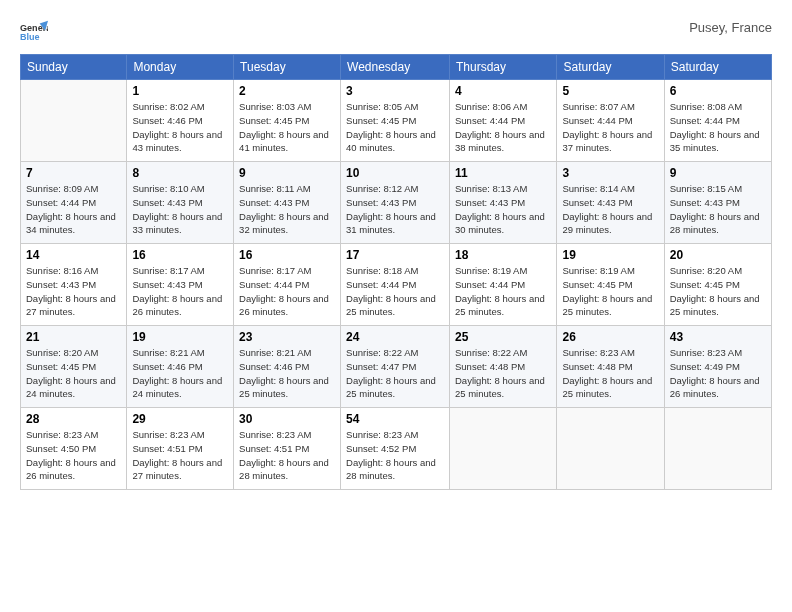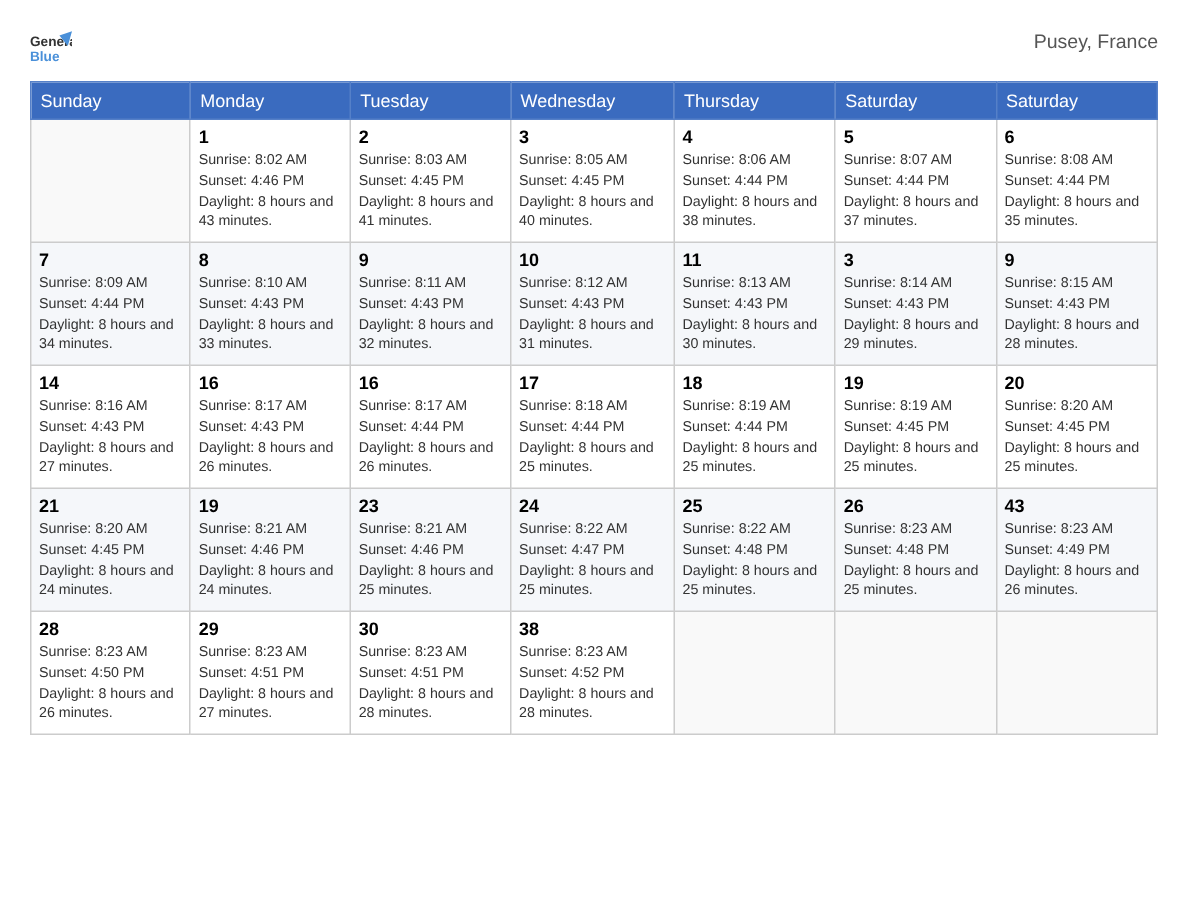--- a/index.html
+++ b/index.html
@@ -176,21 +176,21 @@
           <td><span class="day-number">43</span>
           <span class="day-info">Sunrise: 8:23 AM<br>Sunset: 4:49 PM<br>Daylight: 8 hours and 26 minutes.</span></td>
         </tr>
         <tr>
           <td><span class="day-number">28</span>
           <span class="day-info">Sunrise: 8:23 AM<br>Sunset: 4:50 PM<br>Daylight: 8 hours and 26 minutes.</span></td>
           <td><span class="day-number">29</span>
           <span class="day-info">Sunrise: 8:23 AM<br>Sunset: 4:51 PM<br>Daylight: 8 hours and 27 minutes.</span></td>
           <td><span class="day-number">30</span>
           <span class="day-info">Sunrise: 8:23 AM<br>Sunset: 4:51 PM<br>Daylight: 8 hours and 28 minutes.</span></td>
-          <td><span class="day-number">38</span>
+          <td><span class="day-number">54</span>
           <span class="day-info">Sunrise: 8:23 AM<br>Sunset: 4:52 PM<br>Daylight: 8 hours and 28 minutes.</span></td>
           <td class="empty-cell"></td>
           <td class="empty-cell"></td>
           <td class="empty-cell"></td>
         </tr>
       </tbody>
   </table>
 </div>
 
 </body></html>

